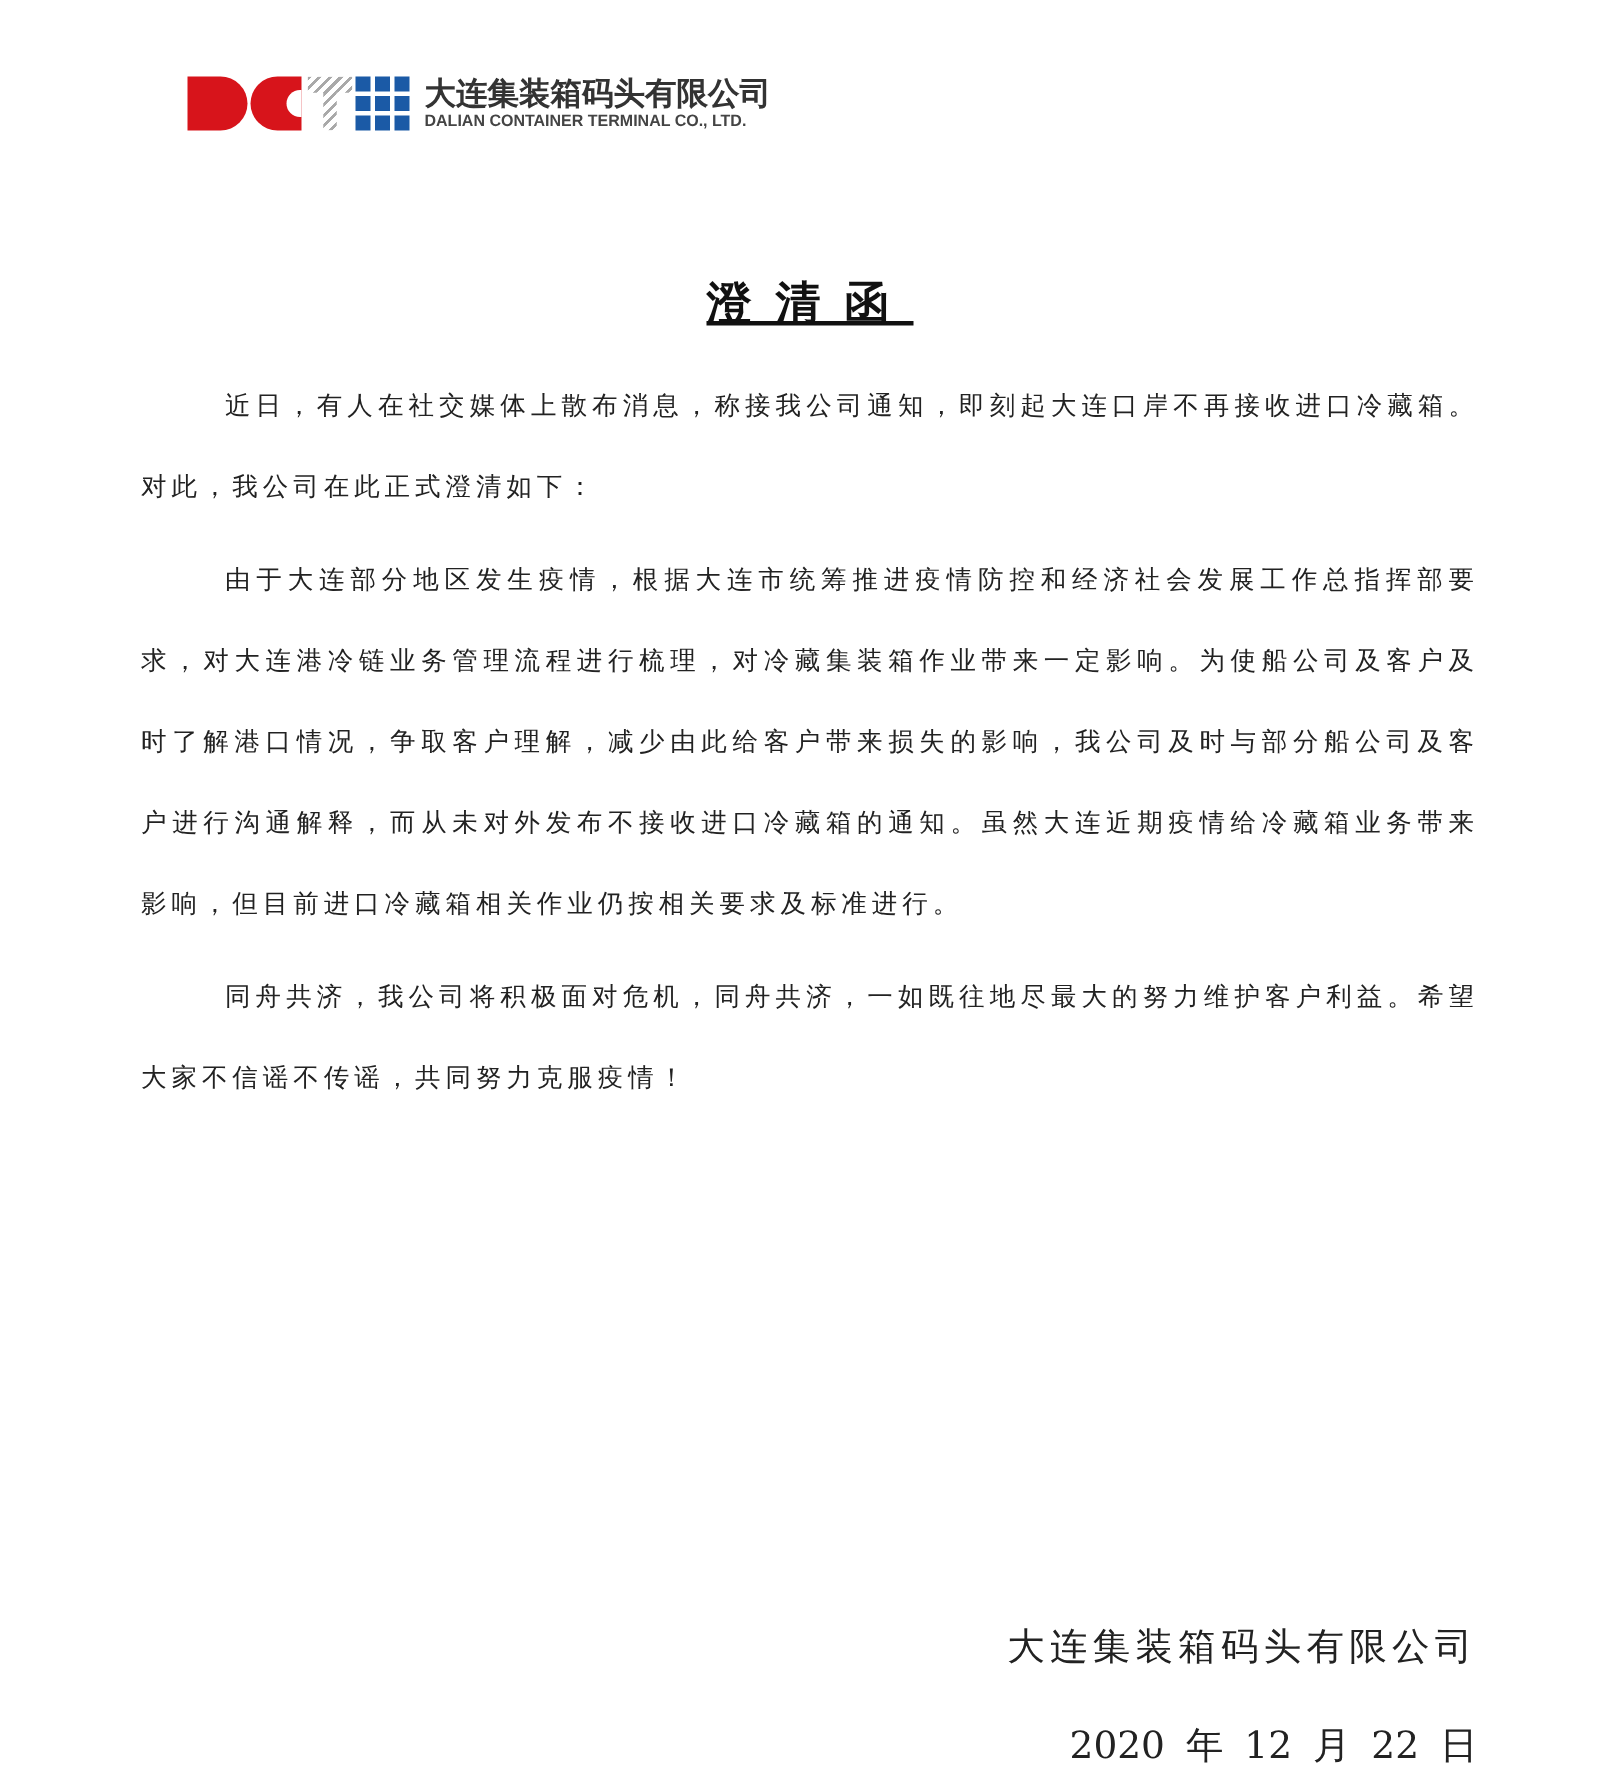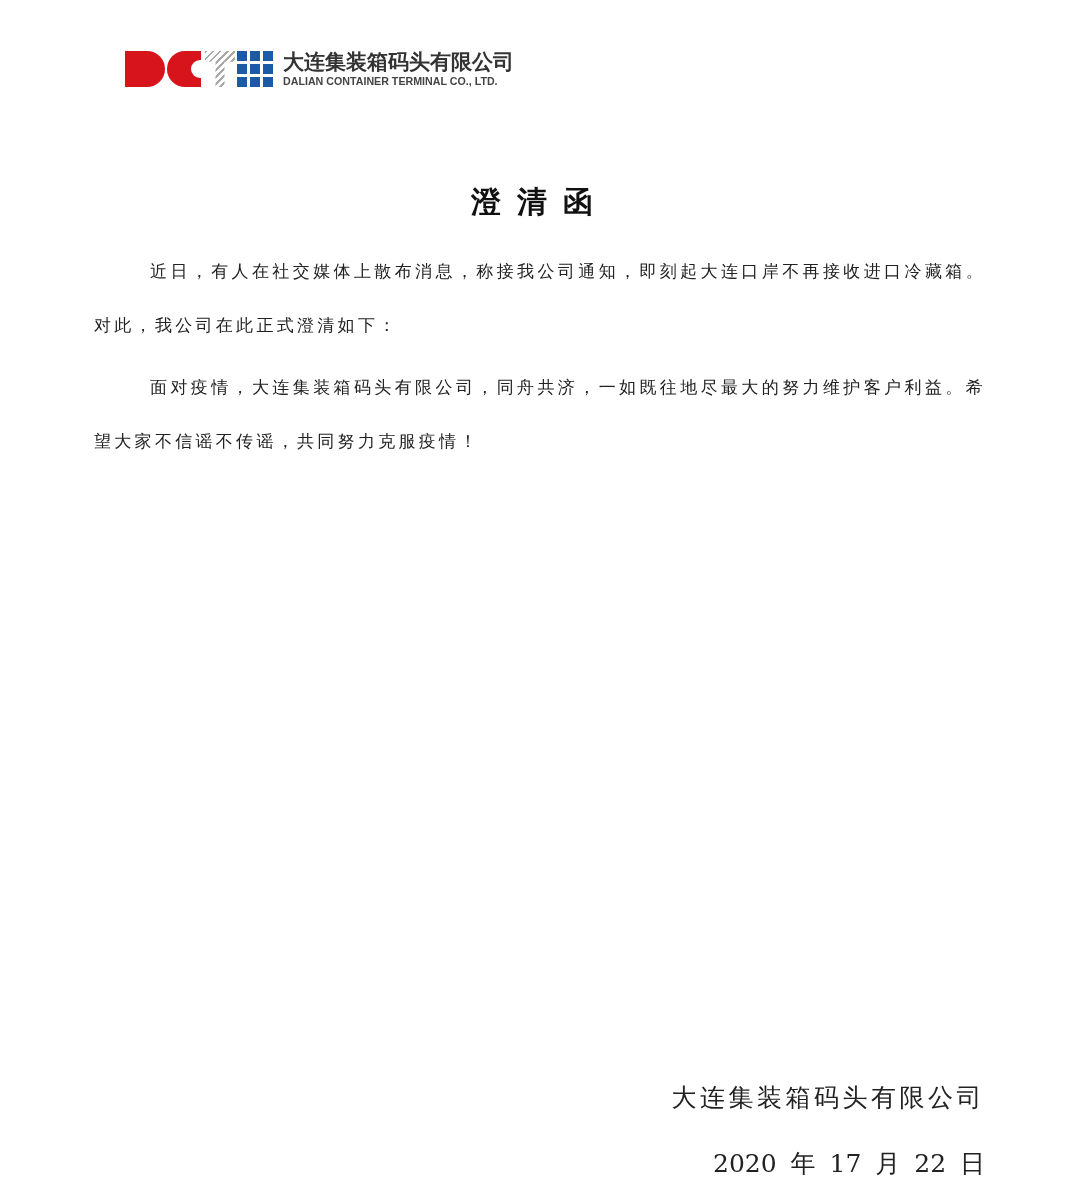--- a/index.html
+++ b/index.html
@@ -18,21 +18,21 @@
   .mark-grid { display: grid; grid-template-columns: repeat(3, 10px); grid-template-rows: repeat(3, 10px);
                gap: 3px; margin-left: 2px; }
   .mark-grid span { background: #1b5aa6; display: block; }
   .logo-text { margin-left: 10px; display: flex; flex-direction: column; justify-content: center; }
   .logo-cn { font-family: "DejaVu Sans", "Liberation Sans", sans-serif; font-weight: bold;
              font-size: 21px; color: #333; letter-spacing: 0px; line-height: 22px; }
   .logo-en { font-family: "Liberation Sans", "DejaVu Sans", sans-serif; font-weight: bold;
              font-size: 11px; color: #444; line-height: 13px; margin-top: 2px; transform: scaleX(0.97); transform-origin: left; }
 
   .title { position: absolute; top: 182px; left: 0; width: 1080px; text-align: center;
-           font-size: 30px; font-weight: bold; letter-spacing: 16px; color: #111; }
+           font-size: 30px; font-weight: bold; letter-spacing: 16px; color: #111; text-decoration: underline; }
   .body-text { position: absolute; left: 94px; width: 892px; top: 244px; }
   .para { font-size: 17px; line-height: 54px; margin: 0 0 8px 0; text-indent: 56px;
           text-align: justify; letter-spacing: 3.3px; color: #222; }
   .sign { position: absolute; right: 95px; top: 1078px; text-align: right; font-size: 25px;
           letter-spacing: 3.5px; color: #222; line-height: 40px; }
   .date { position: absolute; right: 95px; top: 1144px; text-align: right; font-size: 25px;
           color: #222; line-height: 40px; word-spacing: 6px; }
 </style>
 </head>
 <body>
@@ -57,17 +57,18 @@
   <div class="logo-text">
     <div class="logo-cn">大连集装箱码头有限公司</div>
     <div class="logo-en">DALIAN CONTAINER TERMINAL CO., LTD.</div>
   </div>
 </div>
 
 <div class="title">澄清函</div>
 
 <div class="body-text">
   <p class="para">近日，有人在社交媒体上散布消息，称接我公司通知，即刻起大连口岸不再接收进口冷藏箱。对此，我公司在此正式澄清如下：</p>
-  <p class="para">面对疫情，大连集装箱码头有限公司，同舟共济，一如既往地尽最大的努力维护客户利益。希望大家不信谣不传谣，共同努力克服疫情！</p>
+  <p class="para">由于大连部分地区发生疫情，根据大连市统筹推进疫情防控和经济社会发展工作总指挥部要求，对大连港冷链业务管理流程进行梳理，对冷藏集装箱作业带来一定影响。为使船公司及客户及时了解港口情况，争取客户理解，减少由此给客户带来损失的影响，我公司及时与部分船公司及客户进行沟通解释，而从未对外发布不接收进口冷藏箱的通知。虽然大连近期疫情给冷藏箱业务带来影响，但目前进口冷藏箱相关作业仍按相关要求及标准进行。</p>
+  <p class="para">同舟共济，我公司将积极面对危机，同舟共济，一如既往地尽最大的努力维护客户利益。希望大家不信谣不传谣，共同努力克服疫情！</p>
 </div>
 
 <div class="sign">大连集装箱码头有限公司</div>
-<div class="date">2020 年 17 月 22 日</div>
+<div class="date">2020 年 12 月 22 日</div>
 
 </body></html>

